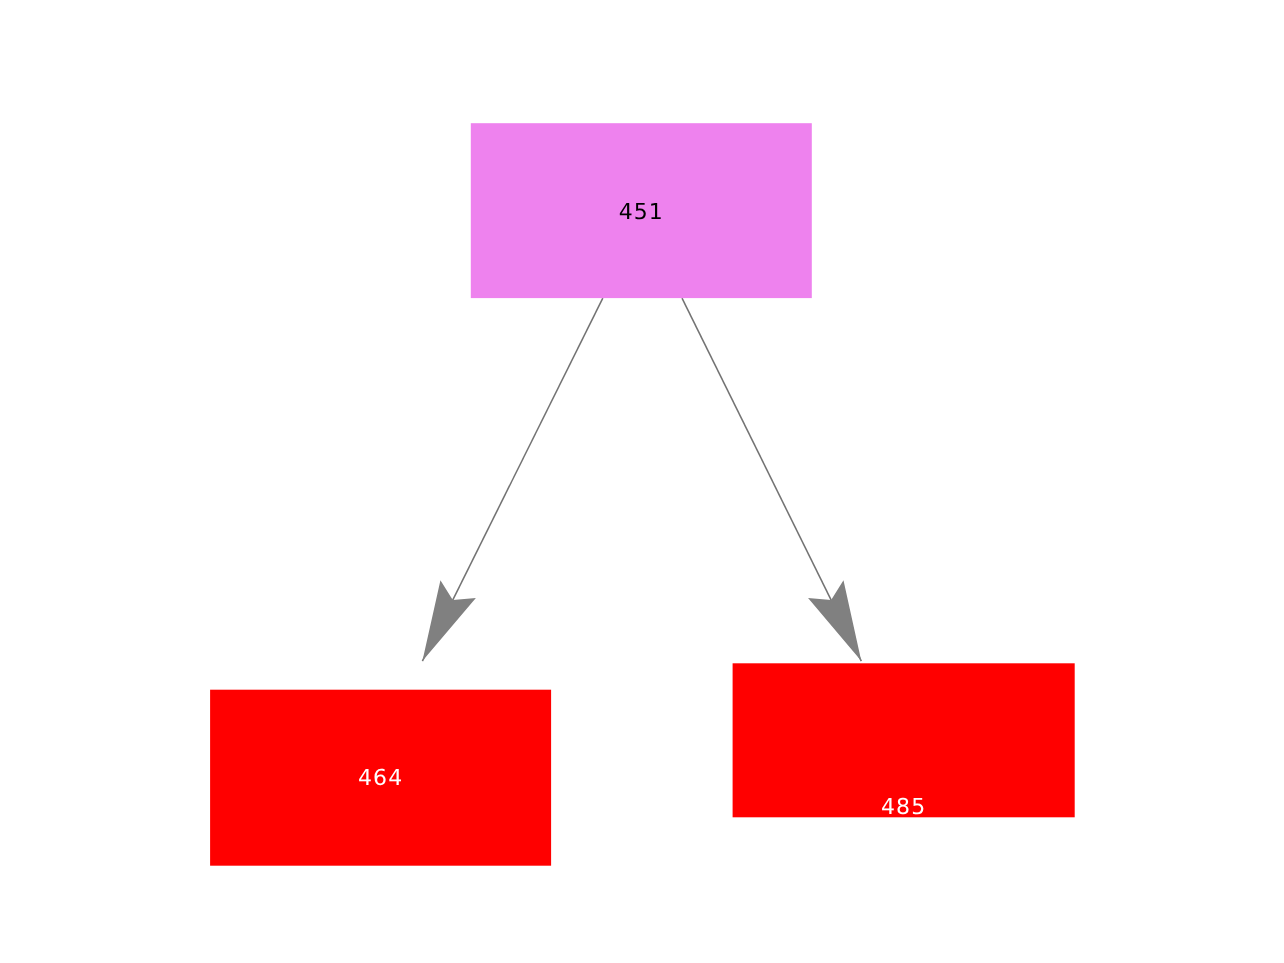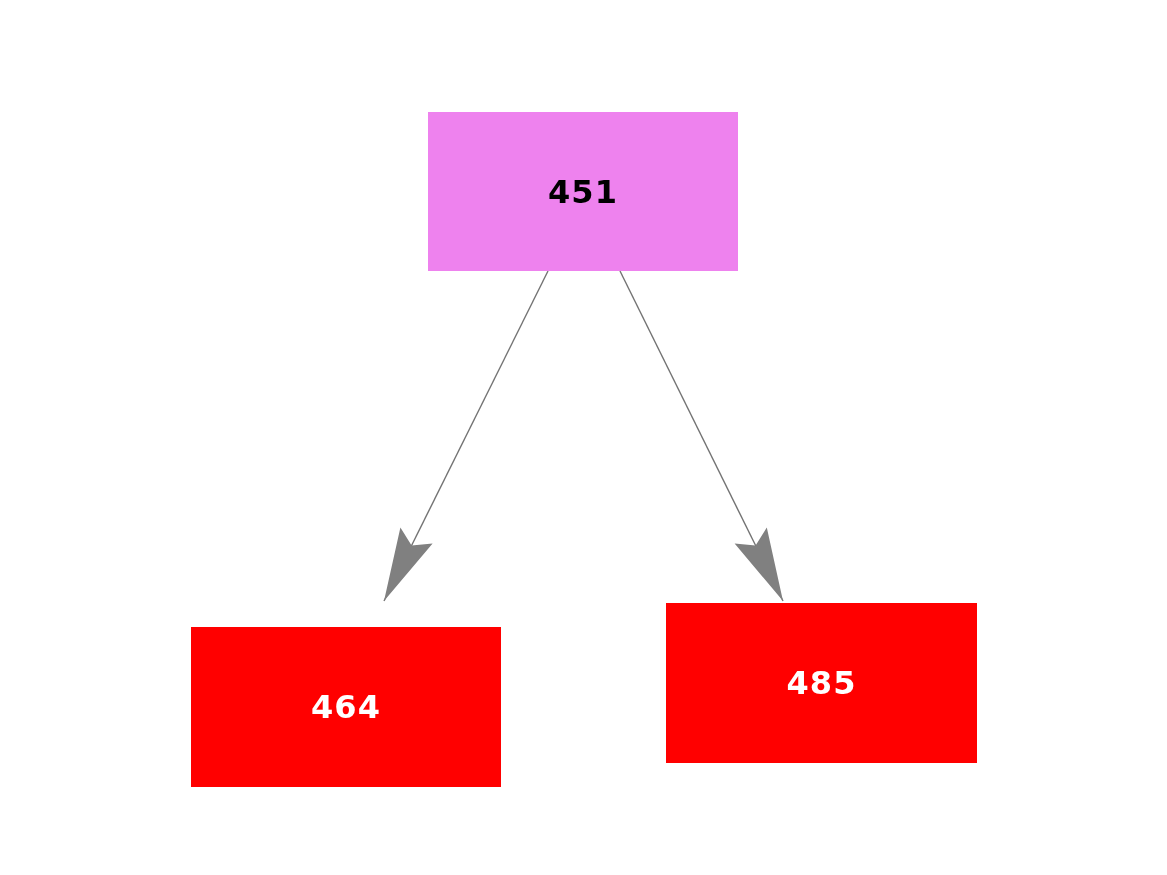--- a/index.html
+++ b/index.html
@@ -21,29 +21,28 @@
     top: 0;
     width: 1167px;
     height: 875px;
     display: block;
   }
   .node {
     position: absolute;
     display: flex;
     align-items: center;
     justify-content: center;
-    font-size: 32px;
+    font-size: 20px;
     line-height: 1;
     letter-spacing: 1px;
     user-select: none;
-    font-weight: bold;
   }
   .node-root  { left: 428px; top: 112px; width: 310px; height: 159px; }
   .node-left  { left: 191px; top: 603px; width: 310px; height: 160px; margin-top: 24px; }
-  .node-right { left: 666px; top: 603px; width: 311px; height: 160px; }
+  .node-right { left: 666px; top: 603px; width: 311px; height: 140px; align-items: flex-end; }
   .edge-line { stroke-width: 1.4; fill: none; }
   .arrowhead { stroke: none; }
 </style>
 </head>
 <body>
 
 <div class="canvas">
 
   <svg class="edges-layer" viewBox="0 0 1167 875" xmlns="http://www.w3.org/2000/svg">
 

